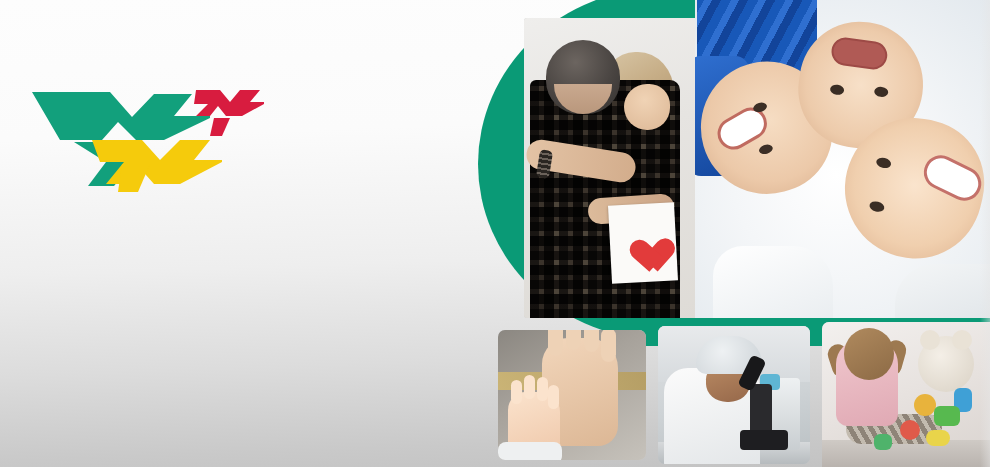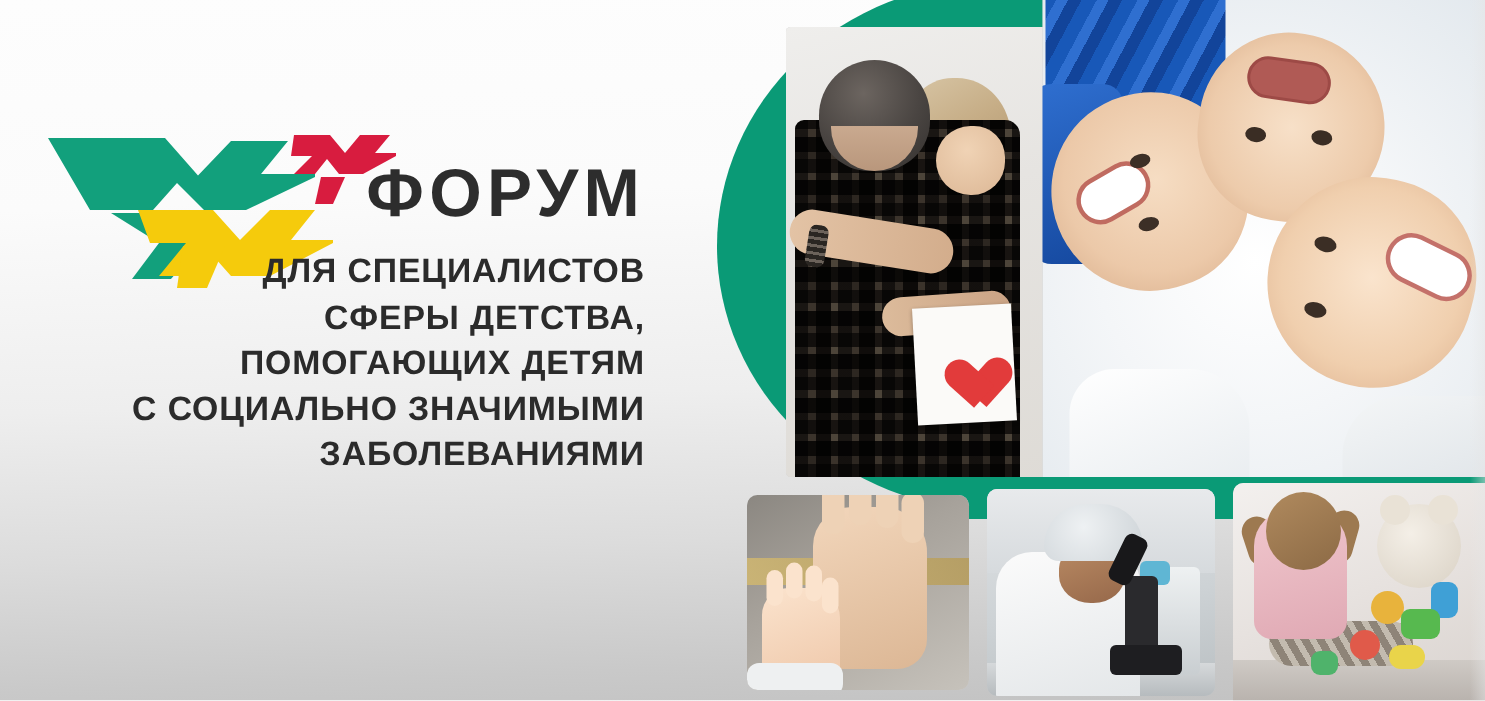--- a/index.html
+++ b/index.html
@@ -204,30 +204,20 @@
       <polygon fill="#12A07C" points="60,70 104,70 122,88 100,114 74,114 92,90"></polygon>
 
       <polygon fill="#F5CB0C" points="78,68 128,68 146,88 166,68 196,68 180,88 208,88 208,90 166,112 140,112 124,94 110,112 92,112 110,90 86,90"></polygon>
       <polygon fill="#F5CB0C" points="108,92 136,92 124,120 104,120"></polygon>
 
       <polygon fill="#D81C3F" points="182,18 206,18 216,30 226,18 246,18 236,30 250,30 250,32 228,44 212,44 204,34 196,44 182,44 194,32 180,32"></polygon>
       <polygon fill="#D81C3F" points="200,46 216,46 208,64 196,64"></polygon>
     </svg>
   </div>
 
-  <div class="title-block">
-    <div class="forum-title">ФОРУМ</div>
-    <div class="subtitle">
-      <span>ДЛЯ СПЕЦИАЛИСТОВ</span>
-      <span>СФЕРЫ ДЕТСТВА,</span>
-      <span>ПОМОГАЮЩИХ ДЕТЯМ</span>
-      <span>С СОЦИАЛЬНО ЗНАЧИМЫМИ</span>
-      <span>ЗАБОЛЕВАНИЯМИ</span>
-    </div>
-  </div>
 
   <div class="collage">
 
     <div class="green-shape"></div>
     <div class="green-bar"></div>
 
     <div class="photo ph-hug">
       <div class="ph">
         <div class="hug-bg"></div>
         <div class="hug-girl-head"></div>

